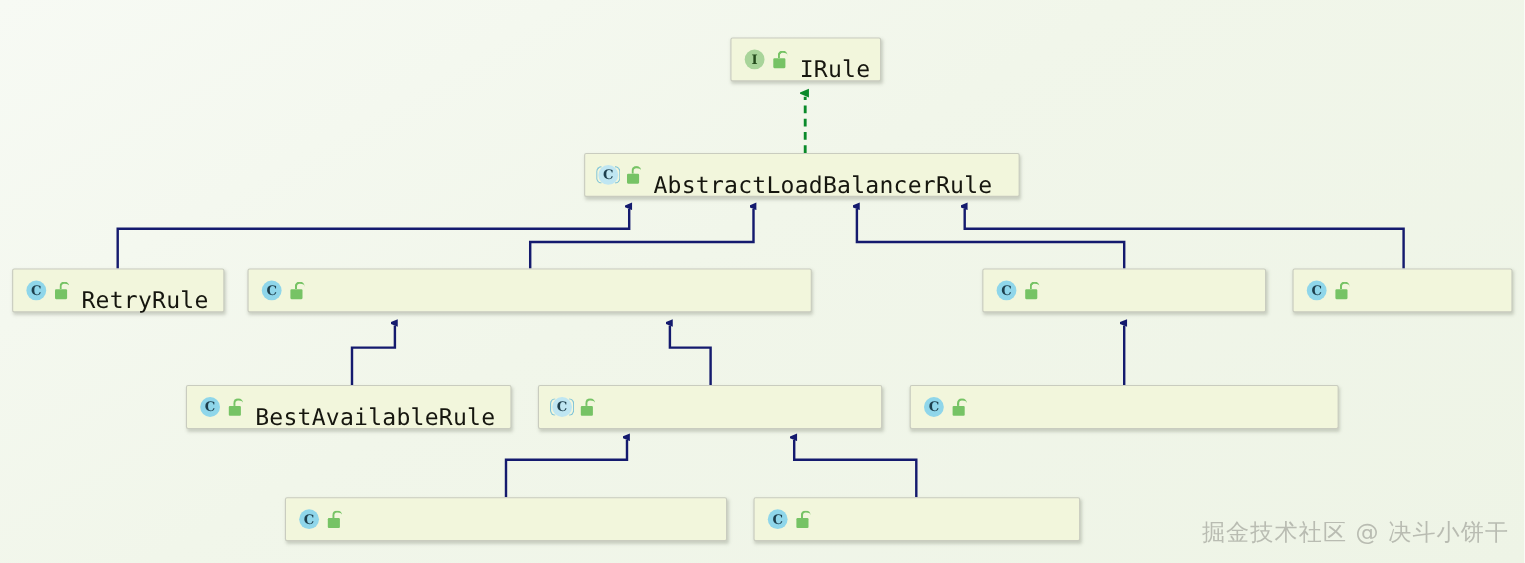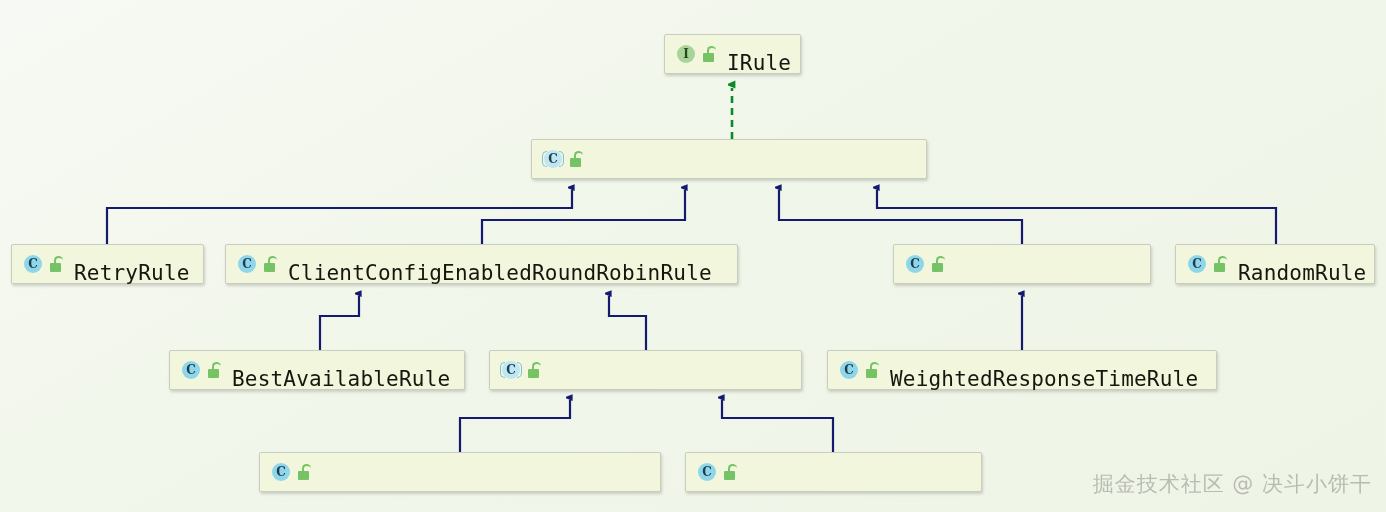--- a/index.html
+++ b/index.html
@@ -207,20 +207,21 @@
     <span class="icon-stack">
       <span class="type-icon kind-class abstract">
         <span class="disc"></span>
         <span class="glyph">C</span>
       </span>
       <span class="lock-icon">
         <span class="shackle"></span>
           <span class="body"></span>
       </span>
     </span>
+    <span class="node-label">AbstractLoadBalancerRule</span>
   </div>
 
   <div class="node" style="left: 11px; top: 244px; width: 193px;">
     <span class="icon-stack">
       <span class="type-icon kind-class">
         <span class="disc"></span>
         <span class="glyph">C</span>
       </span>
       <span class="lock-icon">
         <span class="shackle"></span>
@@ -234,21 +235,20 @@
     <span class="icon-stack">
       <span class="type-icon kind-class">
         <span class="disc"></span>
         <span class="glyph">C</span>
       </span>
       <span class="lock-icon">
         <span class="shackle"></span>
           <span class="body"></span>
       </span>
     </span>
-    <span class="node-label">ClientConfigEnabledRoundRobinRule</span>
   </div>
 
   <div class="node" style="left: 893px; top: 244px; width: 258px;">
     <span class="icon-stack">
       <span class="type-icon kind-class">
         <span class="disc"></span>
         <span class="glyph">C</span>
       </span>
       <span class="lock-icon">
         <span class="shackle"></span>
@@ -261,21 +261,20 @@
     <span class="icon-stack">
       <span class="type-icon kind-class">
         <span class="disc"></span>
         <span class="glyph">C</span>
       </span>
       <span class="lock-icon">
         <span class="shackle"></span>
           <span class="body"></span>
       </span>
     </span>
-    <span class="node-label">RandomRule</span>
   </div>
 
   <div class="node" style="left: 169px; top: 350px; width: 296px;">
     <span class="icon-stack">
       <span class="type-icon kind-class">
         <span class="disc"></span>
         <span class="glyph">C</span>
       </span>
       <span class="lock-icon">
         <span class="shackle"></span>
@@ -302,21 +301,20 @@
     <span class="icon-stack">
       <span class="type-icon kind-class">
         <span class="disc"></span>
         <span class="glyph">C</span>
       </span>
       <span class="lock-icon">
         <span class="shackle"></span>
           <span class="body"></span>
       </span>
     </span>
-    <span class="node-label">WeightedResponseTimeRule</span>
   </div>
 
   <div class="node" style="left: 259px; top: 452px; width: 402px;">
     <span class="icon-stack">
       <span class="type-icon kind-class">
         <span class="disc"></span>
         <span class="glyph">C</span>
       </span>
       <span class="lock-icon">
         <span class="shackle"></span>

